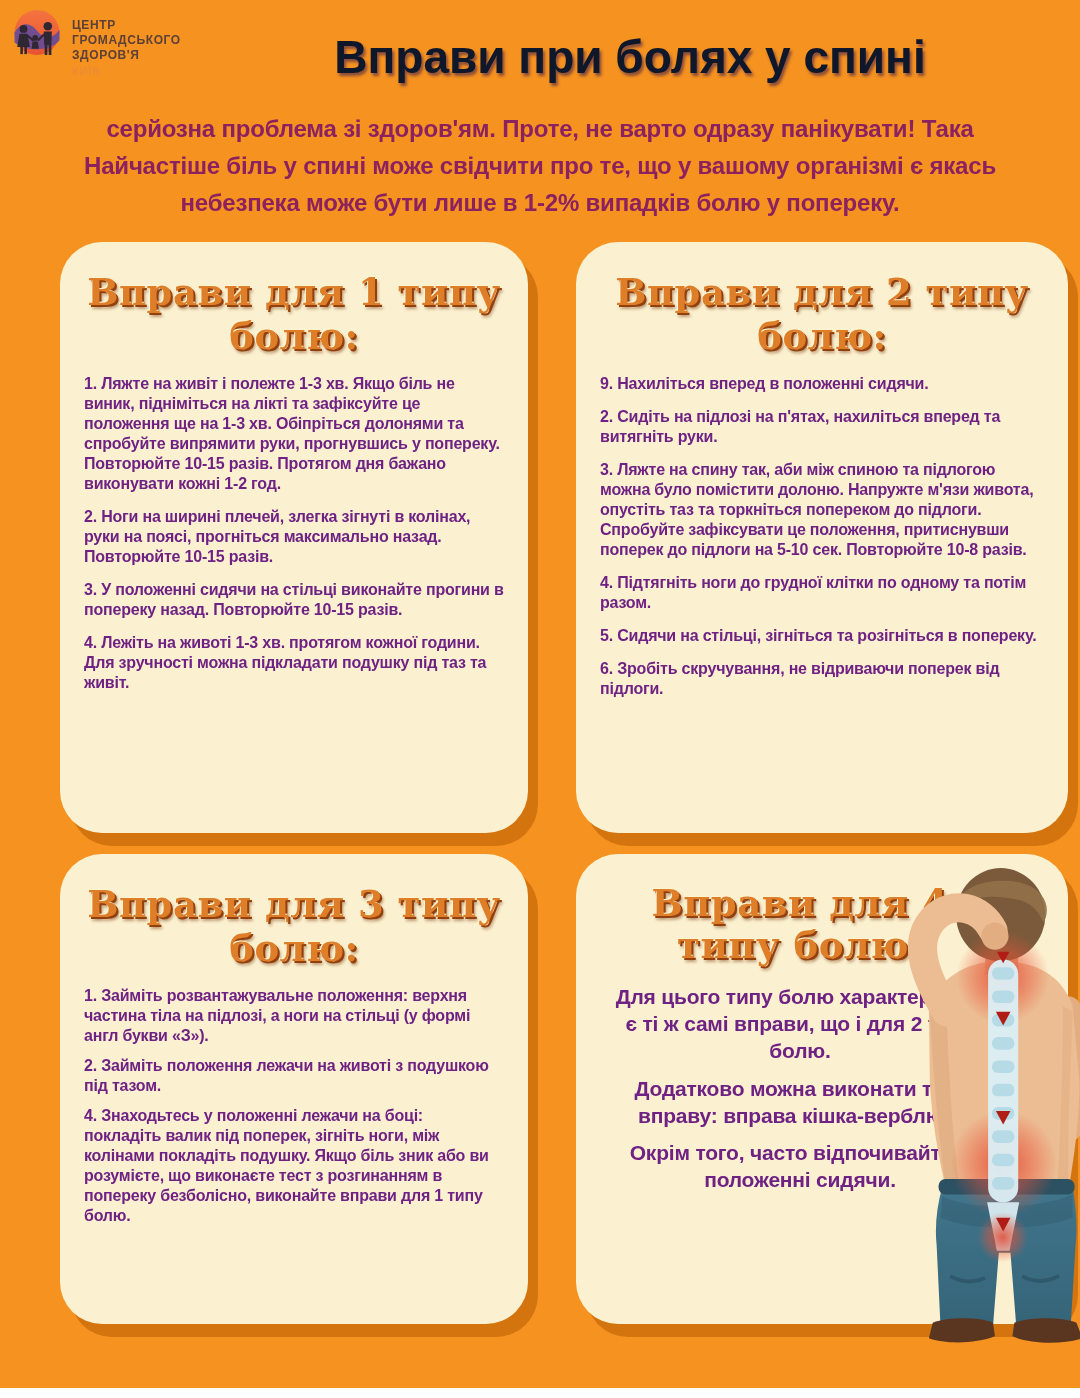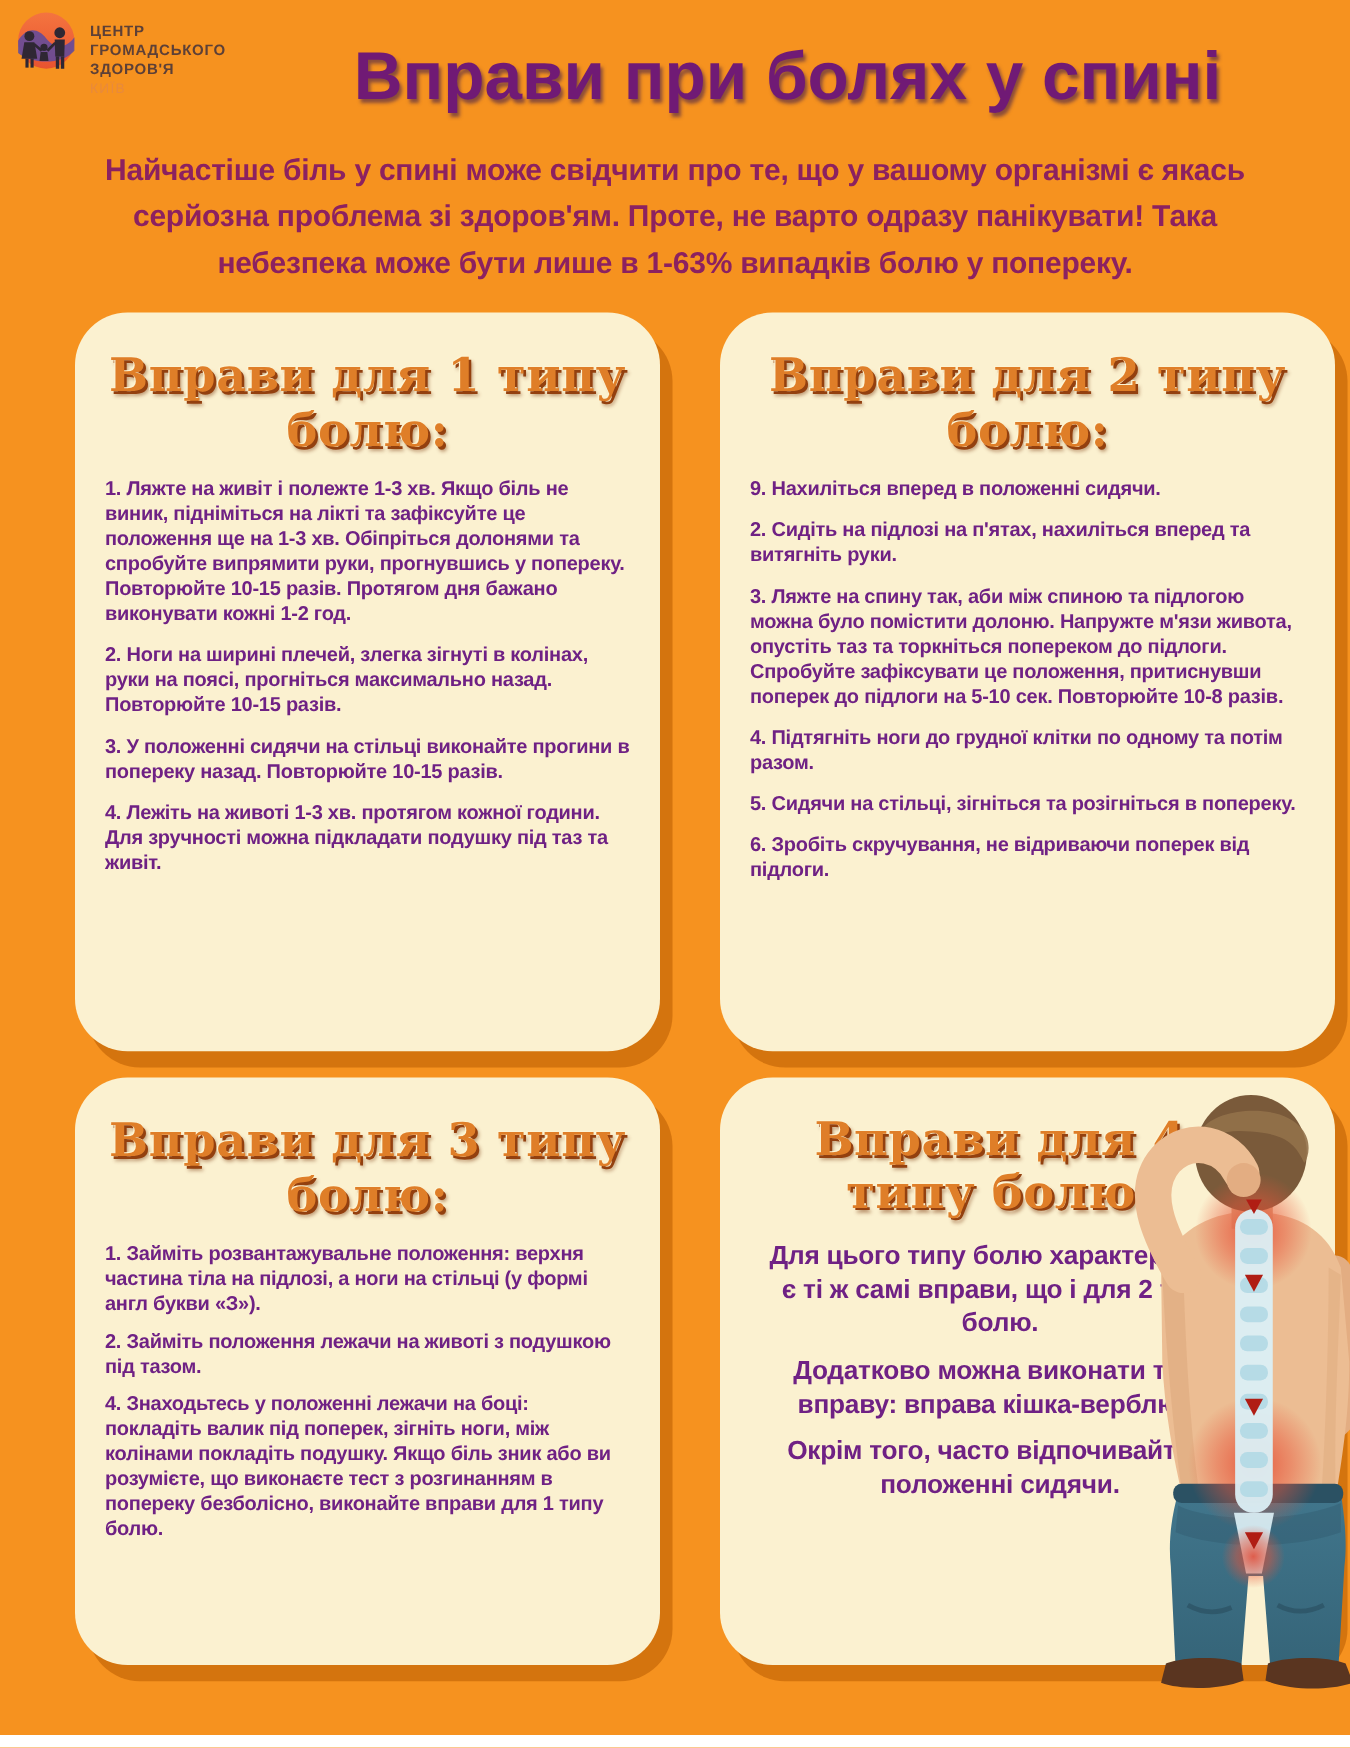--- a/index.html
+++ b/index.html
@@ -18,22 +18,22 @@
     font-size:12px;font-weight:bold;color:#5d4037;
     letter-spacing:.6px;line-height:1.25;
   }
   .logo-text .logo-city{
     font-size:11px;font-weight:normal;color:#e88a3c;letter-spacing:1px;margin-top:2px;
   }
   
   .title{
     margin:0;padding:30px 20px 0 200px;
     text-align:center;
-    font-size:54px;font-weight:bold;
-    color:#701a75;
+    font-size:46px;font-weight:bold;
+    color:#0f172a;
     text-shadow:2px 3px 3px rgba(50,20,80,.55);
     white-space:nowrap;
   }
   .intro{
     margin-top:26px;
     text-align:center;
     color:#8c2160;
     font-size:24px;font-weight:bold;
     line-height:1.55;letter-spacing:-.2px;
   }
@@ -117,23 +117,23 @@
     <div class="logo-text">
       <div class="org-line">ЦЕНТР</div>
       <div class="org-line">ГРОМАДСЬКОГО</div>
       <div class="org-line">ЗДОРОВ'Я</div>
       <div class="logo-city">КИЇВ</div>
     </div>
   </div>
 
   <h1 class="title">Вправи при болях у спині</h1>
   <div class="intro">
+    <div class="intro-line">серйозна проблема зі здоров'ям. Проте, не варто одразу панікувати! Така</div>
     <div class="intro-line">Найчастіше біль у спині може свідчити про те, що у вашому організмі є якась</div>
-    <div class="intro-line">серйозна проблема зі здоров'ям. Проте, не варто одразу панікувати! Така</div>
-    <div class="intro-line">небезпека може бути лише в 1-63% випадків болю у попереку.</div>
+    <div class="intro-line">небезпека може бути лише в 1-2% випадків болю у попереку.</div>
   </div>
 
   <main class="cards">
 
     <section class="card tall">
       <h2 class="card-title">Вправи для 1 типу болю:</h2>
       <p class="item">1. Ляжте на живіт і полежте 1-3 хв. Якщо біль не виник, підніміться на лікті та зафіксуйте це положення ще на 1-3 хв. Обіпріться долонями та спробуйте випрямити руки, прогнувшись у попереку. Повторюйте 10-15 разів. Протягом дня бажано виконувати кожні 1-2 год.</p>
       <p class="item">2. Ноги на ширині плечей, злегка зігнуті в колінах, руки на поясі, прогніться максимально назад. Повторюйте 10-15 разів.</p>
       <p class="item">3. У положенні сидячи на стільці виконайте прогини в попереку назад. Повторюйте 10-15 разів.</p>
       <p class="item">4. Лежіть на животі 1-3 хв. протягом кожної години. Для зручності можна підкладати подушку під таз та живіт.</p>

